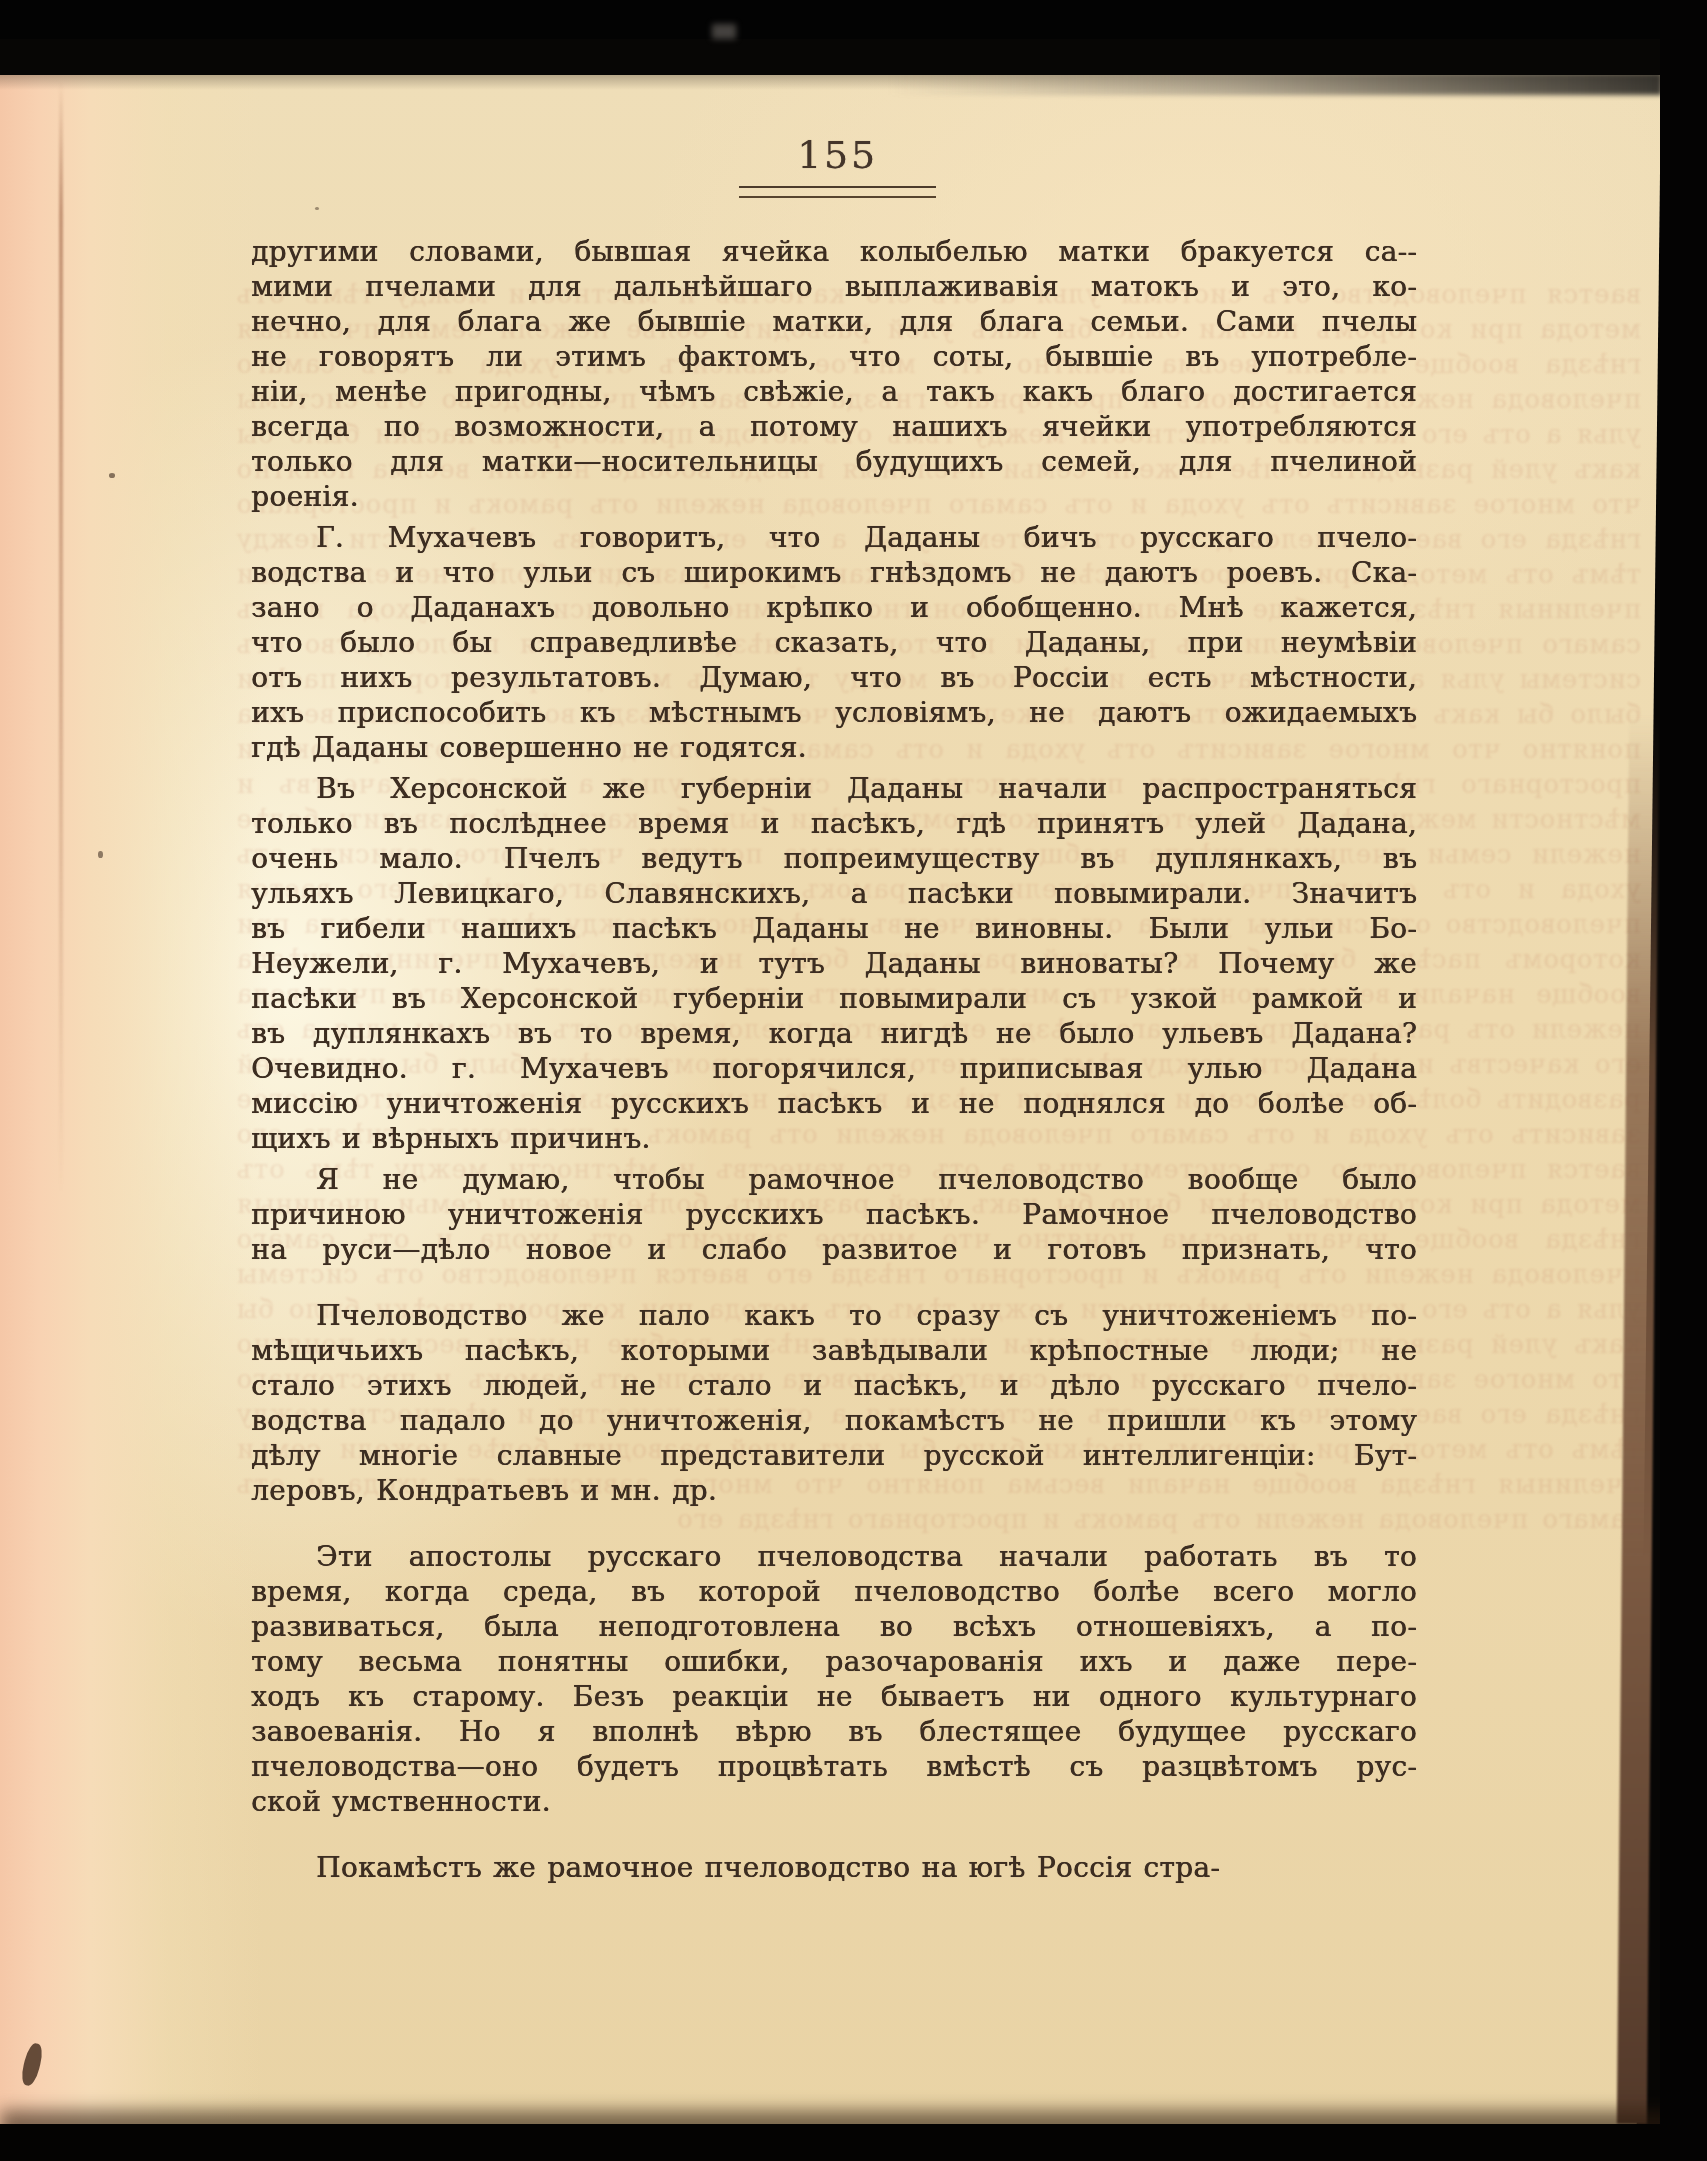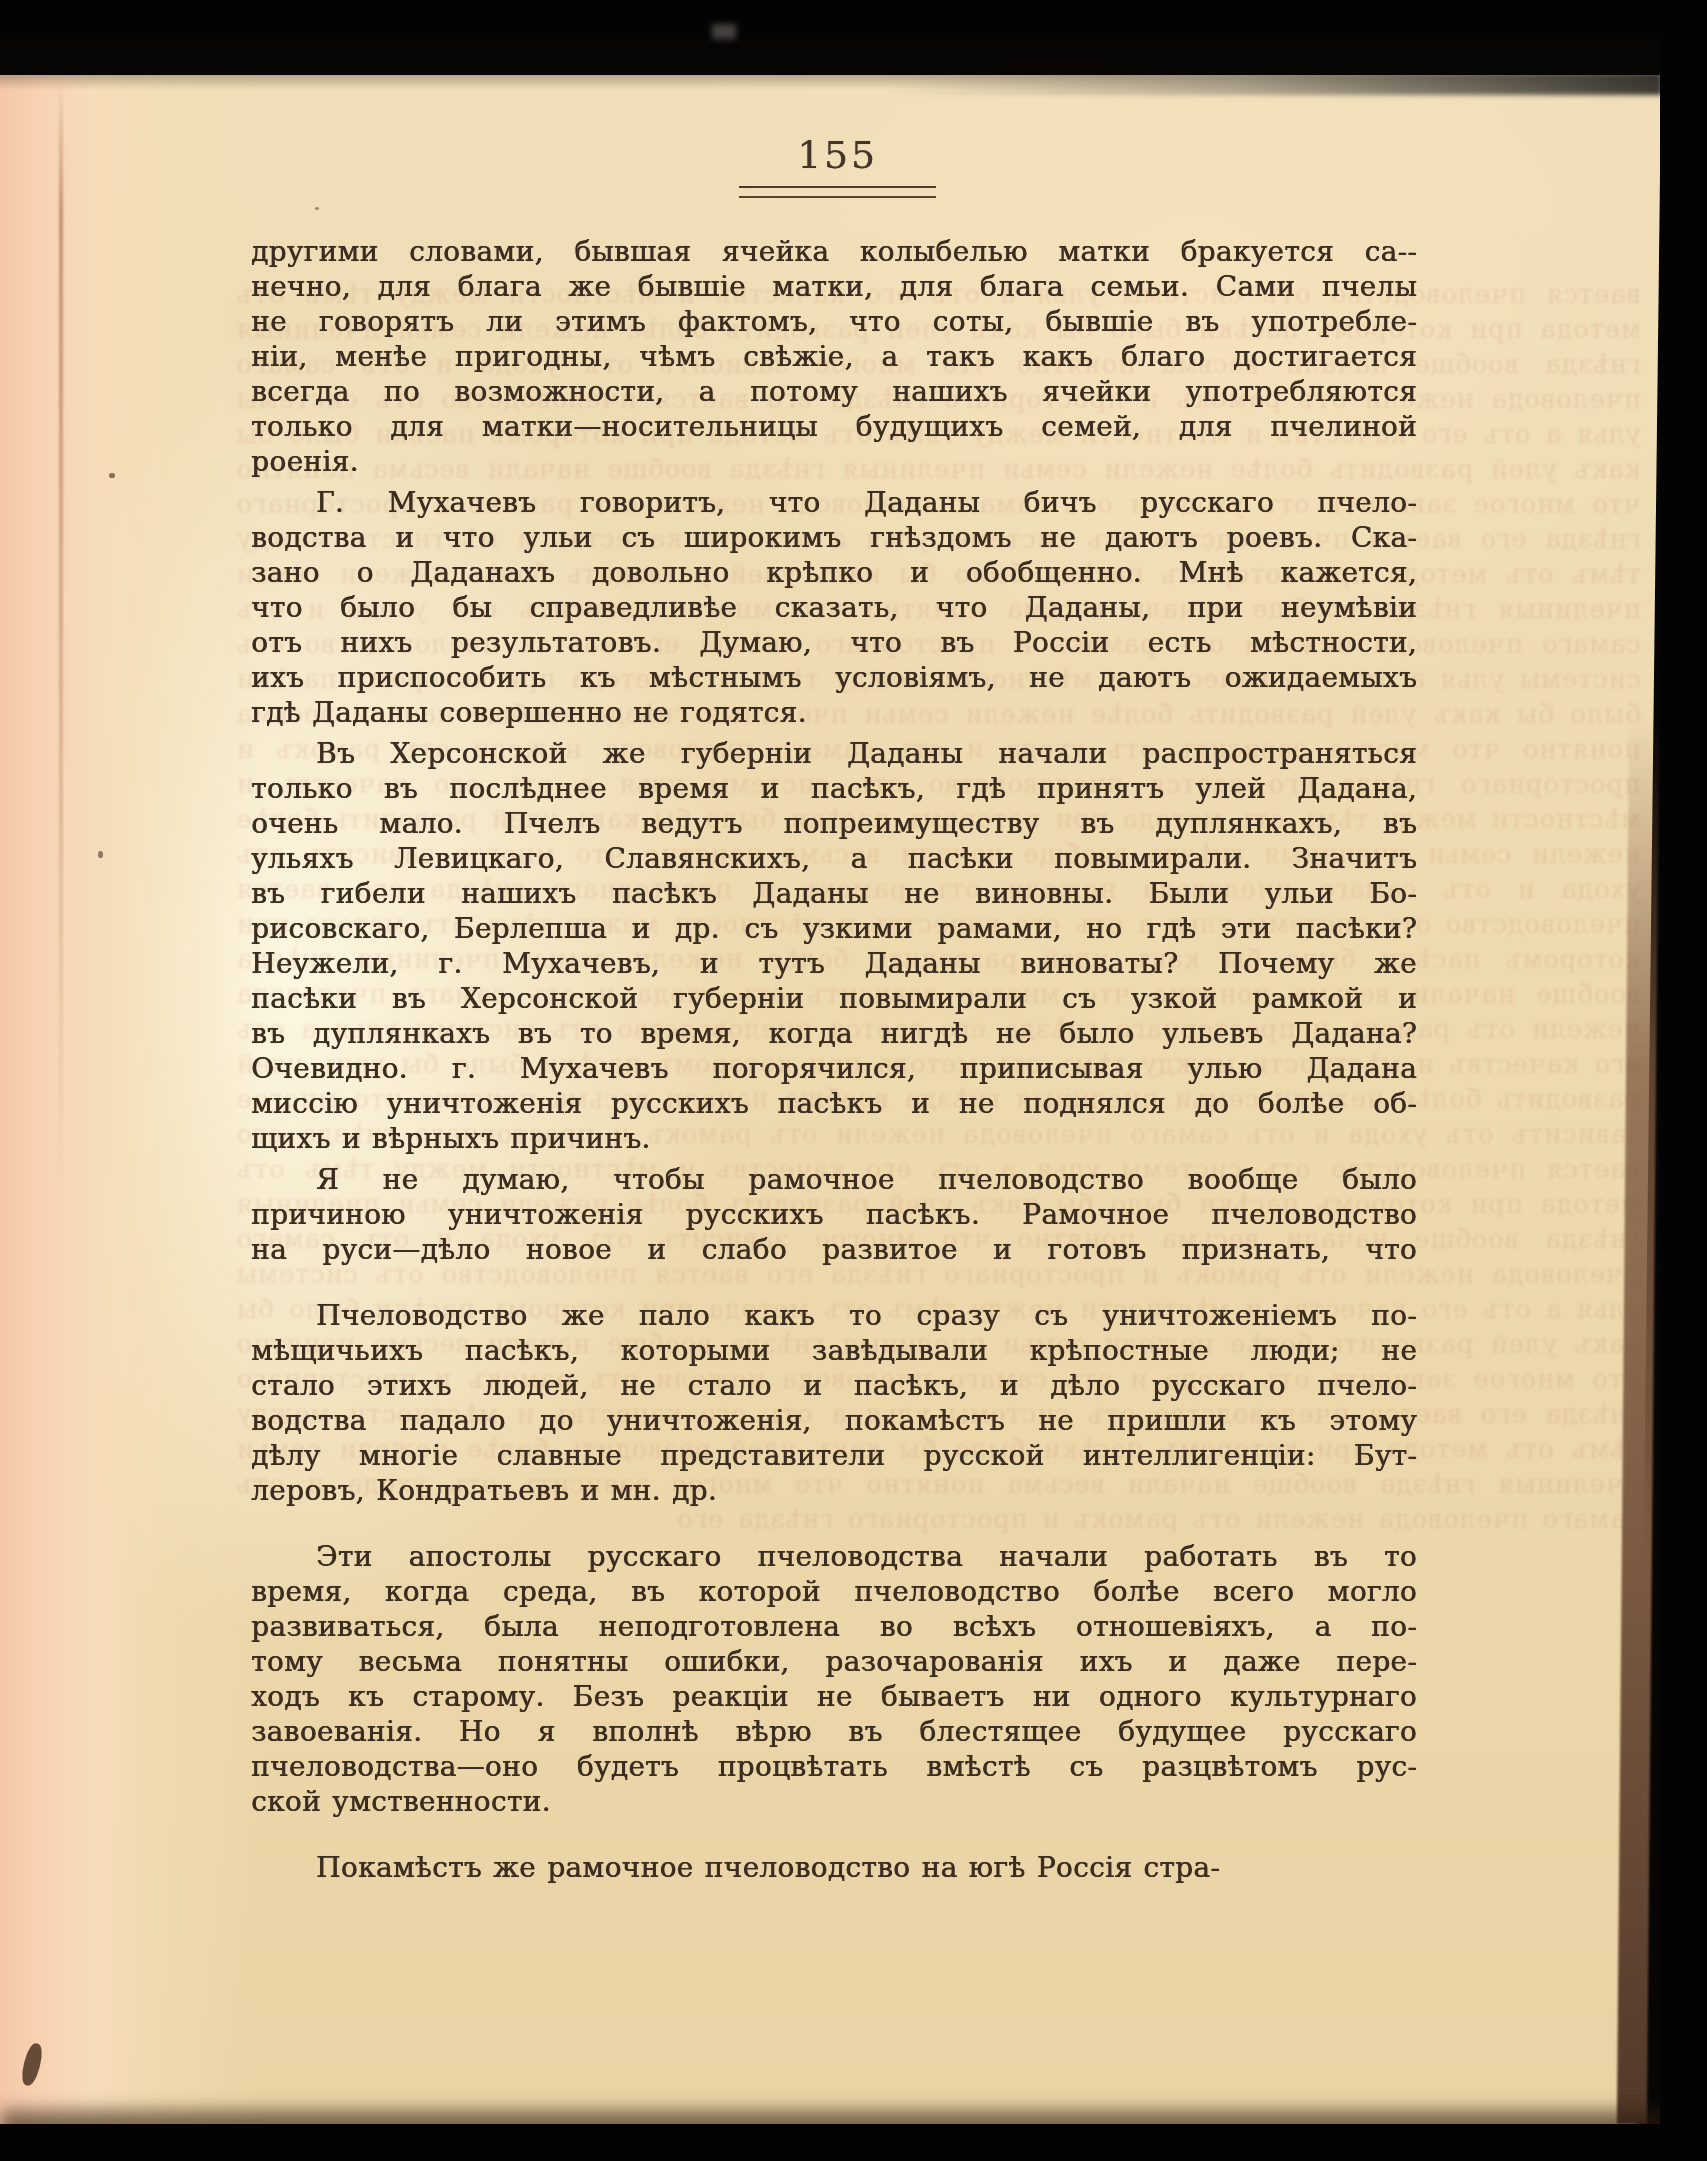--- a/index.html
+++ b/index.html
@@ -93,20 +93,21 @@
     <header class="pagenum-wrap">
       <div class="pagenum">155</div>
       <div class="pagenum-rule"></div>
     </header>
 
     <div class="bleed">вается пчеловодство отъ системы улья а отъ его качествъ и мѣстности между тѣмъ отъ метода при которомъ пасѣки было бы какъ улей разводить болѣе нежели семьи пчелиныя гнѣзда вообще начали весьма понятно что многое зависитъ отъ ухода и отъ самаго пчеловода нежели отъ рамокъ и просторнаго гнѣзда его вается пчеловодство отъ системы улья а отъ его качествъ и мѣстности между тѣмъ отъ метода при которомъ пасѣки было бы какъ улей разводить болѣе нежели семьи пчелиныя гнѣзда вообще начали весьма понятно что многое зависитъ отъ ухода и отъ самаго пчеловода нежели отъ рамокъ и просторнаго гнѣзда его вается пчеловодство отъ системы улья а отъ его качествъ и мѣстности между тѣмъ отъ метода при которомъ пасѣки было бы какъ улей разводить болѣе нежели семьи пчелиныя гнѣзда вообще начали весьма понятно что многое зависитъ отъ ухода и отъ самаго пчеловода нежели отъ рамокъ и просторнаго гнѣзда его вается пчеловодство отъ системы улья а отъ его качествъ и мѣстности между тѣмъ отъ метода при которомъ пасѣки было бы какъ улей разводить болѣе нежели семьи пчелиныя гнѣзда вообще начали весьма понятно что многое зависитъ отъ ухода и отъ самаго пчеловода нежели отъ рамокъ и просторнаго гнѣзда его вается пчеловодство отъ системы улья а отъ его качествъ и мѣстности между тѣмъ отъ метода при которомъ пасѣки было бы какъ улей разводить болѣе нежели семьи пчелиныя гнѣзда вообще начали весьма понятно что многое зависитъ отъ ухода и отъ самаго пчеловода нежели отъ рамокъ и просторнаго гнѣзда его вается пчеловодство отъ системы улья а отъ его качествъ и мѣстности между тѣмъ отъ метода при которомъ пасѣки было бы какъ улей разводить болѣе нежели семьи пчелиныя гнѣзда вообще начали весьма понятно что многое зависитъ отъ ухода и отъ самаго пчеловода нежели отъ рамокъ и просторнаго гнѣзда его вается пчеловодство отъ системы улья а отъ его качествъ и мѣстности между тѣмъ отъ метода при которомъ пасѣки было бы какъ улей разводить болѣе нежели семьи пчелиныя гнѣзда вообще начали весьма понятно что многое зависитъ отъ ухода и отъ самаго пчеловода нежели отъ рамокъ и просторнаго гнѣзда его вается пчеловодство отъ системы улья а отъ его качествъ и мѣстности между тѣмъ отъ метода при которомъ пасѣки было бы какъ улей разводить болѣе нежели семьи пчелиныя гнѣзда вообще начали весьма понятно что многое зависитъ отъ ухода и отъ самаго пчеловода нежели отъ рамокъ и просторнаго гнѣзда его вается пчеловодство отъ системы улья а отъ его качествъ и мѣстности между тѣмъ отъ метода при которомъ пасѣки было бы какъ улей разводить болѣе нежели семьи пчелиныя гнѣзда вообще начали весьма понятно что многое зависитъ отъ ухода и отъ самаго пчеловода нежели отъ рамокъ и просторнаго гнѣзда его вается пчеловодство отъ системы улья а отъ его качествъ и мѣстности между тѣмъ отъ метода при которомъ пасѣки было бы какъ улей разводить болѣе нежели семьи пчелиныя гнѣзда вообще начали весьма понятно что многое зависитъ отъ ухода и отъ самаго пчеловода нежели отъ рамокъ и просторнаго гнѣзда его</div>
 
     <main class="body-text">
         <div class="para">
           <div class="line">другими словами, бывшая ячейка колыбелью матки бракуется са--</div>
+          <div class="line">мими пчелами  для дальнѣйшаго выплаживавія матокъ и это, ко-</div>
           <div class="line">нечно, для блага же бывшіе матки,  для блага семьи.  Сами пчелы</div>
           <div class="line">не говорятъ ли этимъ фактомъ,  что соты, бывшіе въ употребле-</div>
           <div class="line">ніи, менѣе пригодны, чѣмъ свѣжіе, а такъ какъ благо достигается</div>
           <div class="line">всегда по возможности,  а потому  нашихъ  ячейки  употребляются</div>
           <div class="line">только для матки—носительницы  будущихъ  семей,  для пчелиной</div>
           <div class="line last">роенія.</div>
         </div>
         <div class="para">
           <div class="line indent">Г.  Мухачевъ  говоритъ,   что  Даданы  бичъ   русскаго   пчело-</div>
           <div class="line">водства и что ульи съ  широкимъ  гнѣздомъ  не  даютъ  роевъ.  Ска-</div>
@@ -115,21 +116,20 @@
           <div class="line">отъ  нихъ  результатовъ.   Думаю,   что  въ  Россіи  есть  мѣстности,</div>
           <div class="line">ихъ  приспособить  къ  мѣстнымъ  условіямъ,  не  даютъ  ожидаемыхъ</div>
           <div class="line last">гдѣ Даданы совершенно не годятся.</div>
         </div>
         <div class="para">
           <div class="line indent">Въ Херсонской же губерніи Даданы начали распространяться</div>
           <div class="line">только въ послѣднее время  и пасѣкъ, гдѣ принятъ улей Дадана,</div>
           <div class="line">очень мало.   Пчелъ  ведутъ   попреимуществу  въ  дуплянкахъ,  въ</div>
           <div class="line">ульяхъ Левицкаго,  Славянскихъ, а пасѣки повымирали.   Значитъ</div>
           <div class="line">въ гибели нашихъ  пасѣкъ   Даданы  не виновны.   Были  ульи  Бо-</div>
-          <div class="line">рисовскаго, Берлепша и др. съ узкими рамами, но гдѣ эти пасѣки?</div>
           <div class="line">Неужели,  г.  Мухачевъ,  и  тутъ   Даданы   виноваты?    Почему   же</div>
           <div class="line">пасѣки  въ  Херсонской  губерніи   повымирали  съ  узкой  рамкой  и</div>
           <div class="line">въ дуплянкахъ  въ  то  время,  когда  нигдѣ  не  было ульевъ Дадана?</div>
           <div class="line">Очевидно.  г.  Мухачевъ  погорячился,  приписывая  улью   Дадана</div>
           <div class="line">миссію уничтоженія русскихъ  пасѣкъ  и  не  поднялся  до болѣе об-</div>
           <div class="line last">щихъ и вѣрныхъ причинъ.</div>
         </div>
         <div class="para">
           <div class="line indent">Я  не  думаю,   чтобы   рамочное  пчеловодство   вообще   было</div>
           <div class="line">причиною уничтоженія  русскихъ  пасѣкъ. Рамочное пчеловодство</div>

